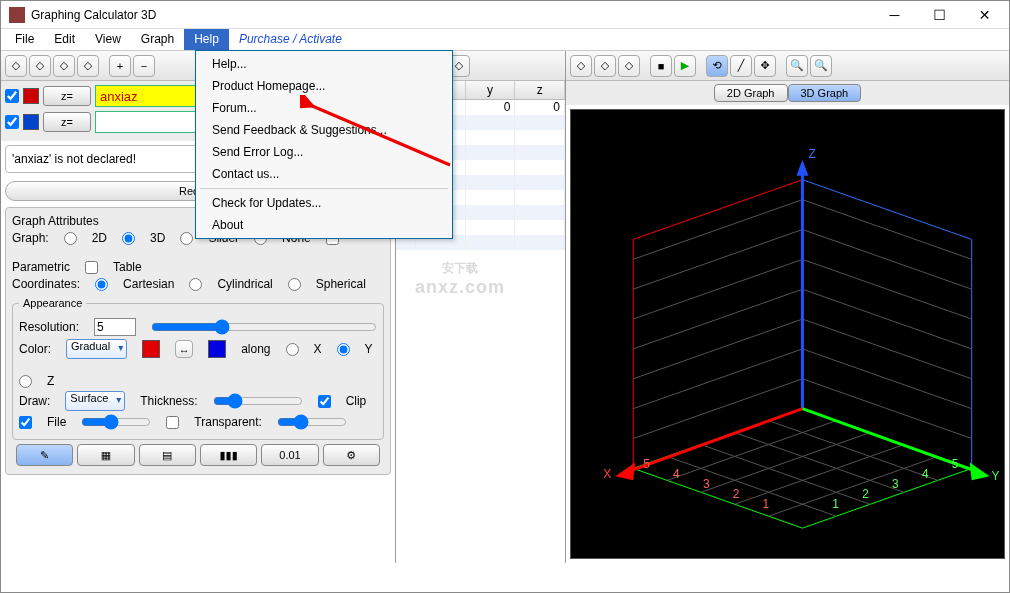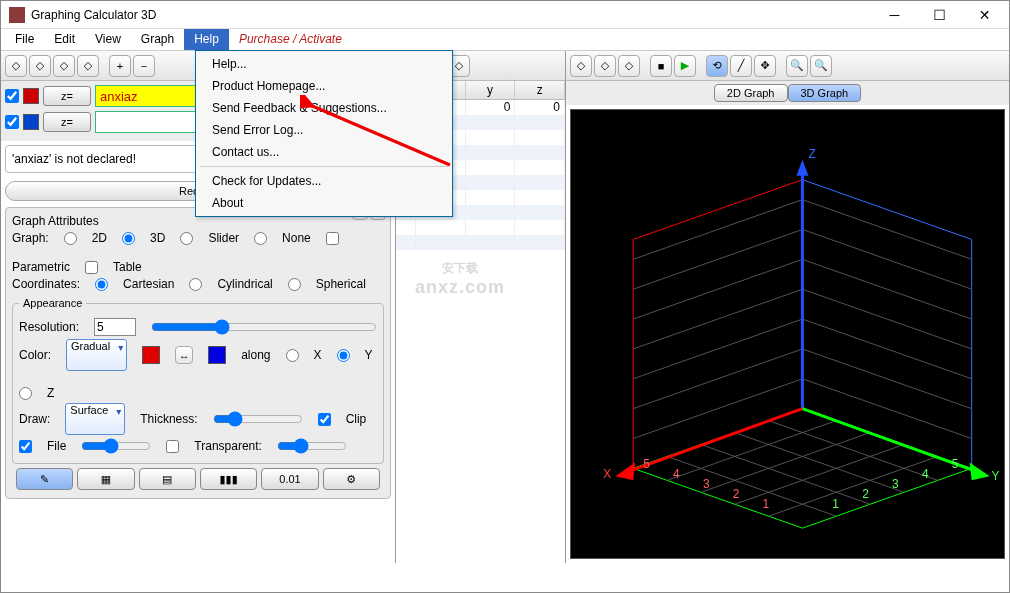--- a/index.html
+++ b/index.html
@@ -6,21 +6,21 @@
 body { background: #fff; width: 1010px; height: 593px; overflow: hidden; border: 1px solid #888; }
 
 .titlebar { height: 28px; background: #fff; display: flex; align-items: center; padding: 0 2px; border-bottom: 1px solid #ddd; }
 .titlebar .app-icon { width: 16px; height: 16px; background: #8b3a3a; margin: 0 6px; }
 .titlebar .title { flex: 1; font-size: 12px; }
 .titlebar .winbtn { width: 45px; height: 26px; display: flex; align-items: center; justify-content: center; font-size: 14px; }
 
 .menubar { height: 22px; display: flex; align-items: stretch; padding: 0 4px; border-bottom: 1px solid #ccc; position: relative; }
 .menubar .mi { padding: 3px 10px; cursor: default; }
 .menubar .mi.active { background: #3169c6; color: #fff; }
-.menubar .mi.purchase { color: #b91c1c; font-style: italic; }
+.menubar .mi.purchase { color: #1d4ed8; font-style: italic; }
 
 .dropdown { position: absolute; top: 50px; left: 195px; width: 258px; background: #f7f7f7; border: 1px solid #0369a1; box-shadow: 2px 2px 4px rgba(0,0,0,0.2); z-index: 100; padding: 2px; }
 .dropdown .ditem { padding: 4px 14px; cursor: default; }
 .dropdown .dsep { height: 1px; background: #ccc; margin: 3px 2px; }
 
 .toolbar { height: 30px; background: linear-gradient(#fafafa,#e4e4e4); border-bottom: 1px solid #bbb; display: flex; align-items: center; padding: 0 4px; gap: 2px; }
 .tbtn { width: 22px; height: 22px; border: 1px solid #aaa; border-radius: 4px; background: linear-gradient(#fff,#e8e8e8); display: flex; align-items: center; justify-content: center; font-size: 11px; cursor: pointer; }
 .tsep { width: 6px; }
 
 .main { display: flex; height: 512px; }
@@ -38,21 +38,21 @@
 
 .errbox { margin: 4px; border: 1px solid #bbb; border-radius: 4px; padding: 6px; background: #fff; height: 28px; font-size: 12px; }
 .redraw { margin: 4px; height: 20px; border: 1px solid #aaa; border-radius: 10px; background: linear-gradient(#fff,#e0e0e0); text-align: center; line-height: 18px; font-size: 11px; }
 
 .attrs { margin: 2px 4px; border: 1px solid #bbb; border-radius: 4px; padding: 6px 6px 4px 6px; background: #ececec; position: relative; }
 fieldset { border: 1px solid #bbb; border-radius: 4px; padding: 6px; margin-top: 6px; }
 legend { font-size: 11px; padding: 0 4px; }
 .row { display: flex; align-items: center; gap: 15px; margin: 3px 0; font-size: 12px; flex-wrap: wrap; }
 .numinput { width: 42px; height: 18px; border: 1px solid #888; padding: 0 2px; }
 .slider { flex: 1; }
-.combo { height: 32px; border: 1px solid #5b8fd6; border-radius: 3px; background: linear-gradient(#fff,#e0ecff); padding: 0 16px 0 4px; font-size: 11px; position: relative; }
+.combo { height: 20px; border: 1px solid #5b8fd6; border-radius: 3px; background: linear-gradient(#fff,#e0ecff); padding: 0 16px 0 4px; font-size: 11px; position: relative; }
 .combo::after { content: "▾"; position: absolute; right: 3px; top: 2px; color: #2a5db0; font-size: 10px; }
 .swatch { width: 18px; height: 18px; border: 1px solid #555; }
 .pmbtns { position: absolute; top: -4px; right: 4px; display: flex; gap: 2px; }
 
 .tabstrip { margin: 4px; display: flex; gap: 2px; }
 .tabbtn { flex: 1; height: 22px; border: 1px solid #888; border-radius: 4px; background: linear-gradient(#fff,#ddd); text-align: center; line-height: 20px; font-size: 11px; }
 .tabbtn + .tabbtn { margin-left: 2px; }
 
 .table { font-size: 11px; }
 .thead { display: flex; background: linear-gradient(#f8f8f8,#e2e2e2); border-bottom: 1px solid #bbb; }
@@ -89,20 +89,21 @@
   <div class="mi">Edit</div>
   <div class="mi">View</div>
   <div class="mi">Graph</div>
   <div class="mi active">Help</div>
   <div class="mi purchase">Purchase / Activate</div>
 </div>
 
 <div class="dropdown">
   <div class="ditem">Help...</div>
   <div class="ditem">Product Homepage...</div>
+  <div class="ditem">Forum...</div>
   <div class="ditem">Send Feedback &amp; Suggestions...</div>
   <div class="ditem">Send Error Log...</div>
   <div class="ditem">Contact us...</div>
   <div class="dsep"></div>
   <div class="ditem">Check for Updates...</div>
   <div class="ditem">About</div>
 </div>
 
 <svg class="arrow-annot" width="160" height="80">
   <defs>

